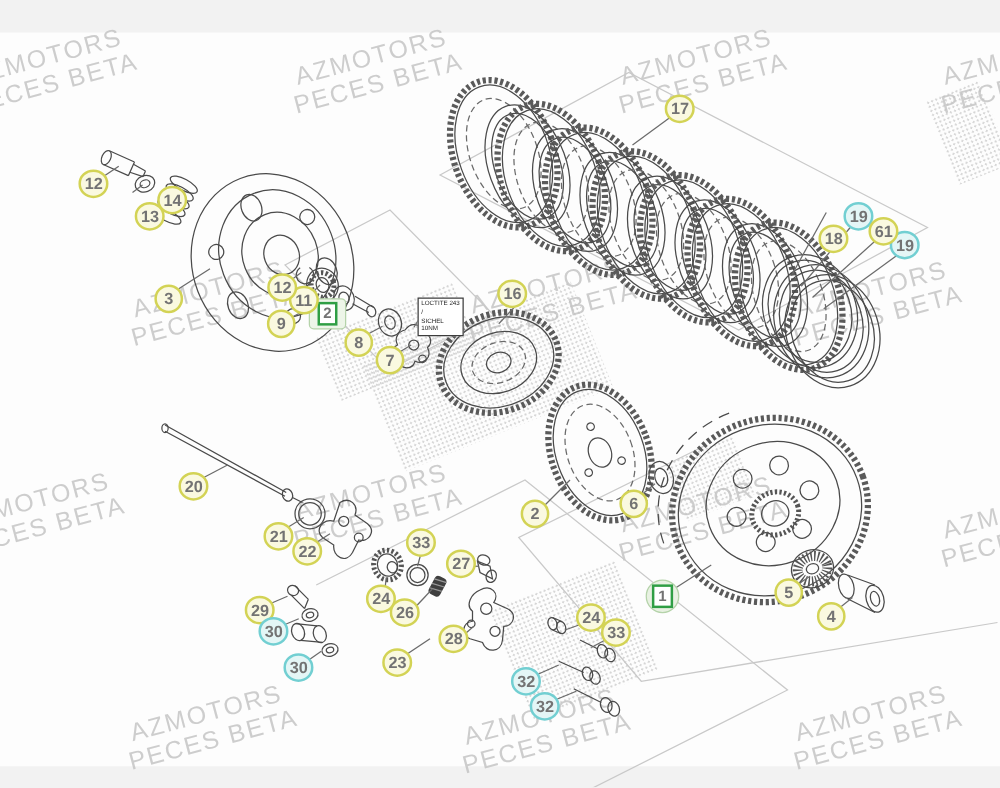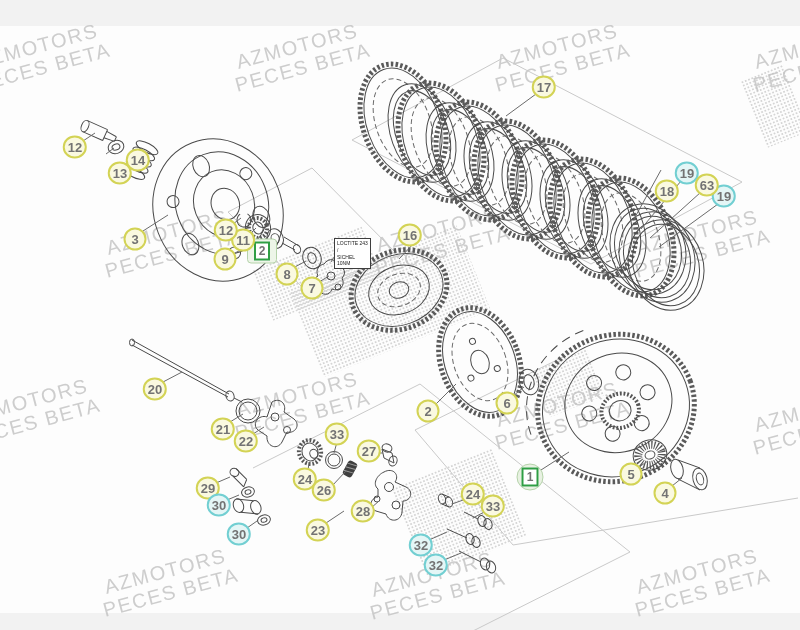--- a/index.html
+++ b/index.html
@@ -450,16 +450,16 @@
       <div class="callout yellow" style="left: 324px; top: 490px;">26</div>
       <div class="callout yellow" style="left: 369px; top: 451px;">27</div>
       <div class="callout yellow" style="left: 363px; top: 511px;">28</div>
       <div class="callout yellow" style="left: 208px; top: 488px;">29</div>
       <div class="callout cyan" style="left: 219px; top: 505px;">30</div>
       <div class="callout cyan" style="left: 239px; top: 534px;">30</div>
       <div class="callout cyan" style="left: 421px; top: 545px;">32</div>
       <div class="callout cyan" style="left: 436px; top: 565px;">32</div>
       <div class="callout yellow" style="left: 493px; top: 506px;">33</div>
       <div class="callout yellow" style="left: 473px; top: 494px;">24</div>
-      <div class="callout yellow" style="left: 707px; top: 185px;">63</div>
+      <div class="callout yellow" style="left: 707px; top: 185px;">61</div>
     </div>
 
 </div>
 
 </body></html>

